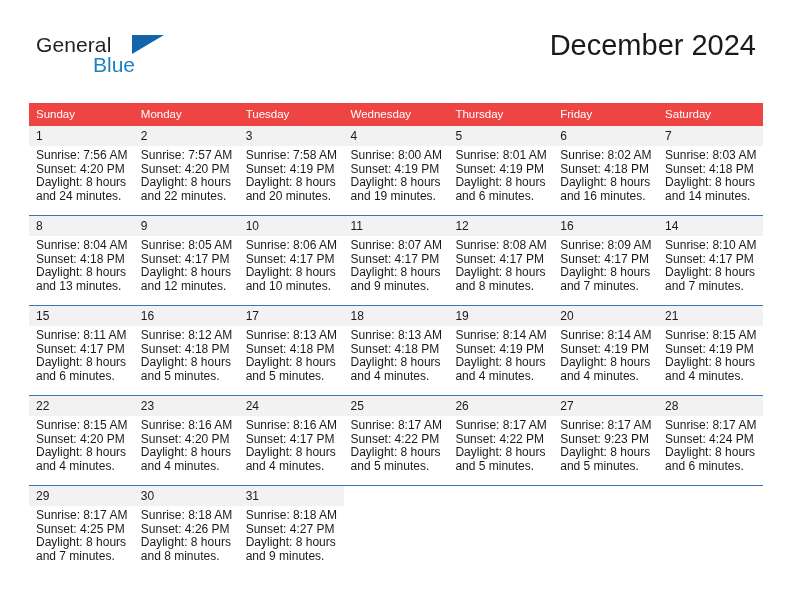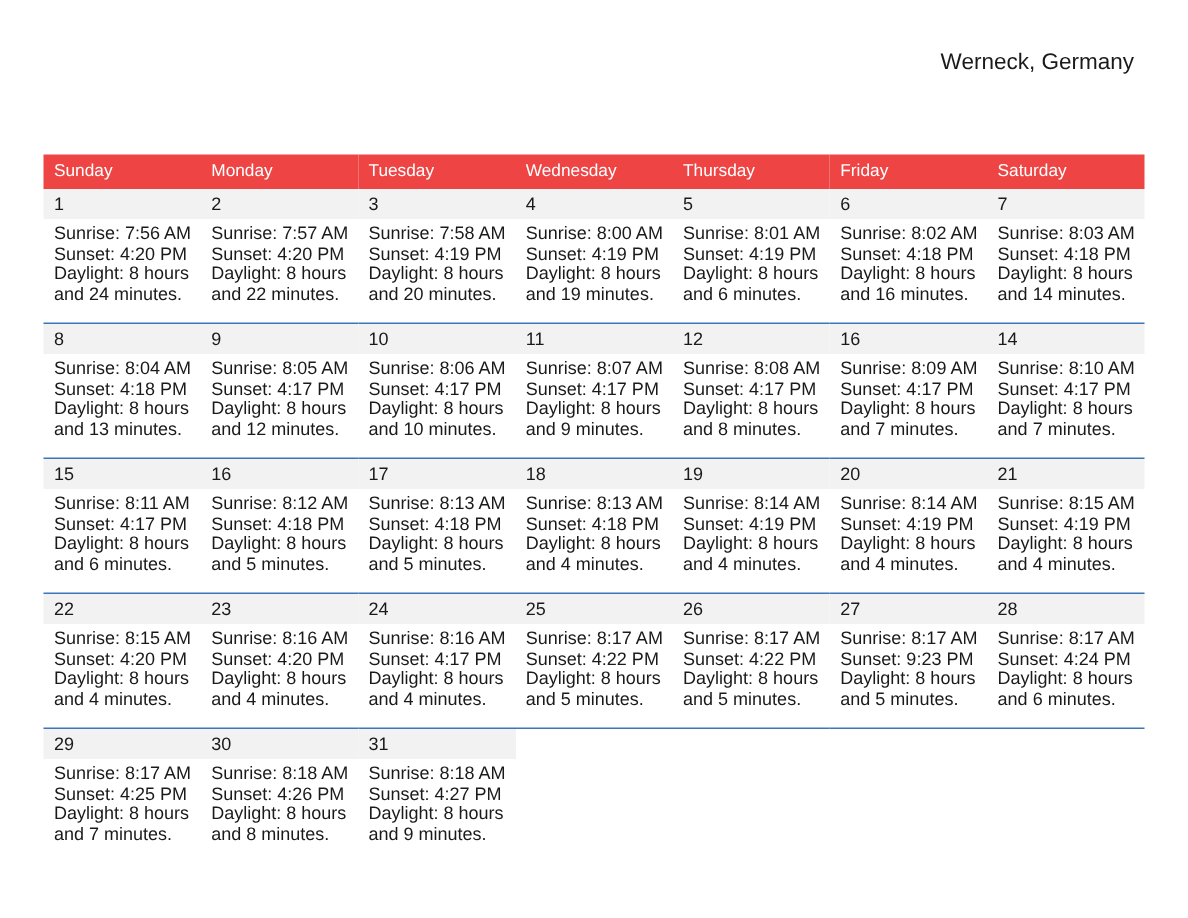--- a/index.html
+++ b/index.html
@@ -143,23 +143,28 @@
     white-space: nowrap;
   }
 </style>
 </head>
 <body>
 
 <div class="page">
 
   <div class="header">
 
+    <div class="brand">
+      <div class="brand-line1">General</div>
+      <div class="brand-tri"></div>
+      <div class="brand-line2">Blue</div>
+    </div>
 
     <div class="title-block">
-      <div class="cal-subtitle">Werneck, Germany</div>
+      <div class="cal-title">December 2024</div>
     </div>
 
   </div>
 
   <table class="calendar">
     <thead>
       <tr>
         <th>Sunday</th>
         <th>Monday</th>
         <th>Tuesday</th>

